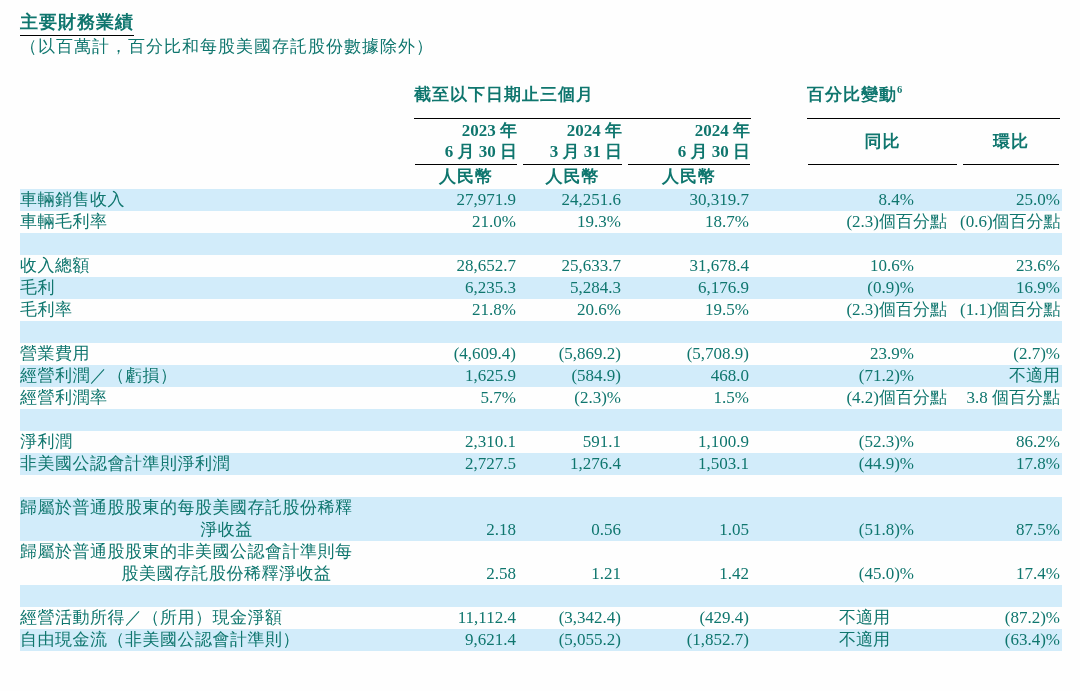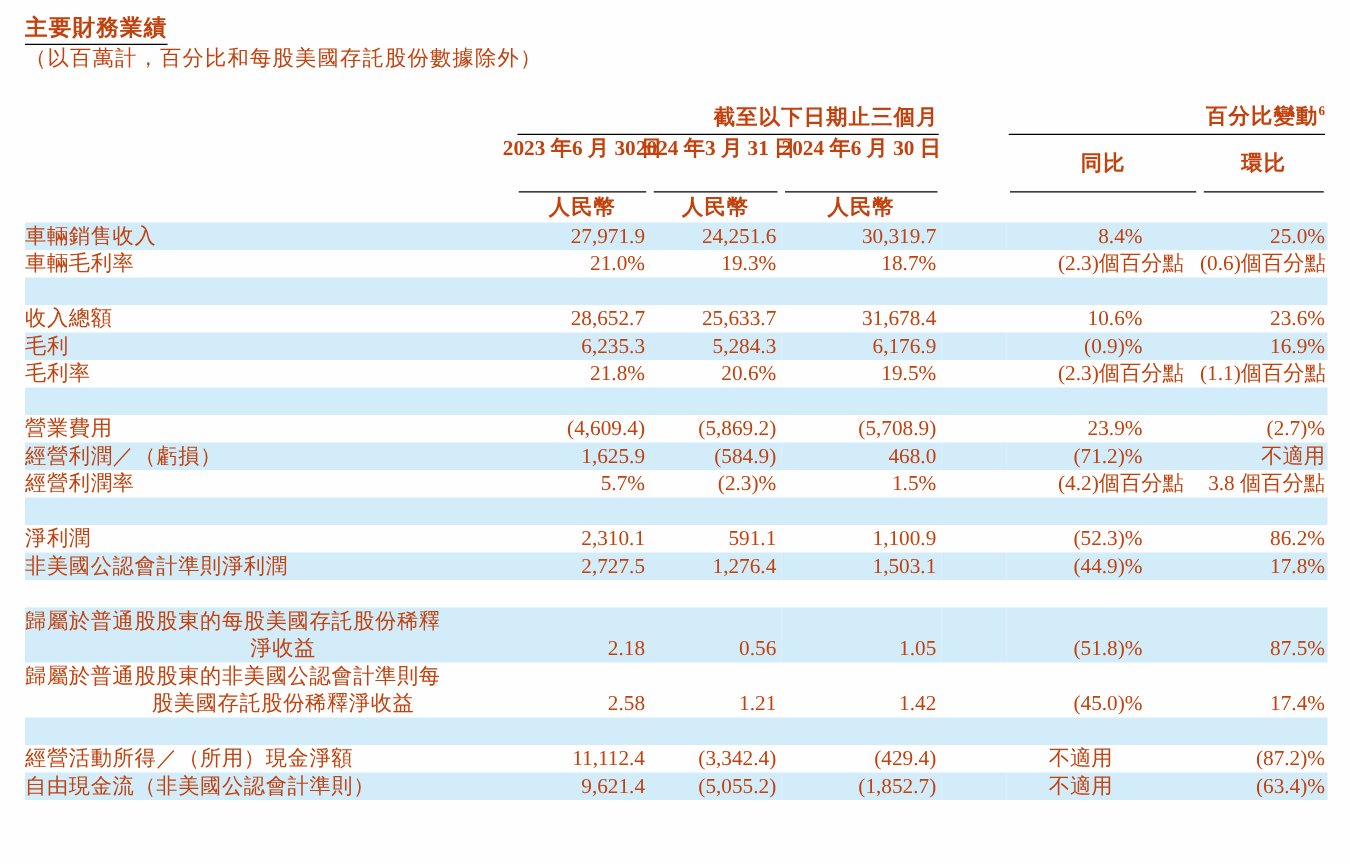--- a/index.html
+++ b/index.html
@@ -4,21 +4,21 @@
 <style>
   * { box-sizing: border-box; }
   html, body { margin: 0; padding: 0; background: #ffffff; }
   .page {
     position: relative;
     width: 1080px;
     height: 691px;
     overflow: hidden;
     background: #fefefe;
     font-family: "Liberation Serif", "DejaVu Serif", serif;
-    color: #c2410c;
+    color: #0f766e;
     padding: 10px 18px 0 20px;
   }
   .doc-title { margin: 0 0 0 0; }
   .doc-title span {
     font-size: 18px;
     font-weight: bold;
     letter-spacing: 1px;
     border-bottom: 1.7px solid #000;
     padding-bottom: 1px;
     display: inline-block;
@@ -39,36 +39,36 @@
   col.c-v1 { width: 108px; }
   col.c-v2 { width: 105px; }
   col.c-v3 { width: 128px; }
   col.c-gap { width: 52px; }
   col.c-yoy { width: 155px; }
   col.c-qoq { width: 102px; }
 
   thead th { font-weight: bold; padding: 0; vertical-align: bottom; }
   .grp-cell { padding: 0 2px 0 2px; }
   .grp {
-    text-align: right;
+    text-align: left;
     letter-spacing: 1px;
     border-bottom: 1.6px solid #000;
-    padding-bottom: 2px;
+    padding-bottom: 12px;
     line-height: 22px;
     white-space: nowrap;
   }
   .grp sup { font-size: 10.5px; letter-spacing: 0; }
   .datehead { padding: 0 3px; }
   .datehead .u {
     border-bottom: 1.6px solid #000;
     text-align: right;
     line-height: 21px;
     height: 46px;
     display: flex;
-    flex-direction: row;
+    flex-direction: column;
     justify-content: center;
     white-space: nowrap;
   }
   .changehead { padding: 0 3px; }
   .changehead .u {
     border-bottom: 1.6px solid #000;
     height: 46px;
     display: flex;
     align-items: center;
     justify-content: center;

